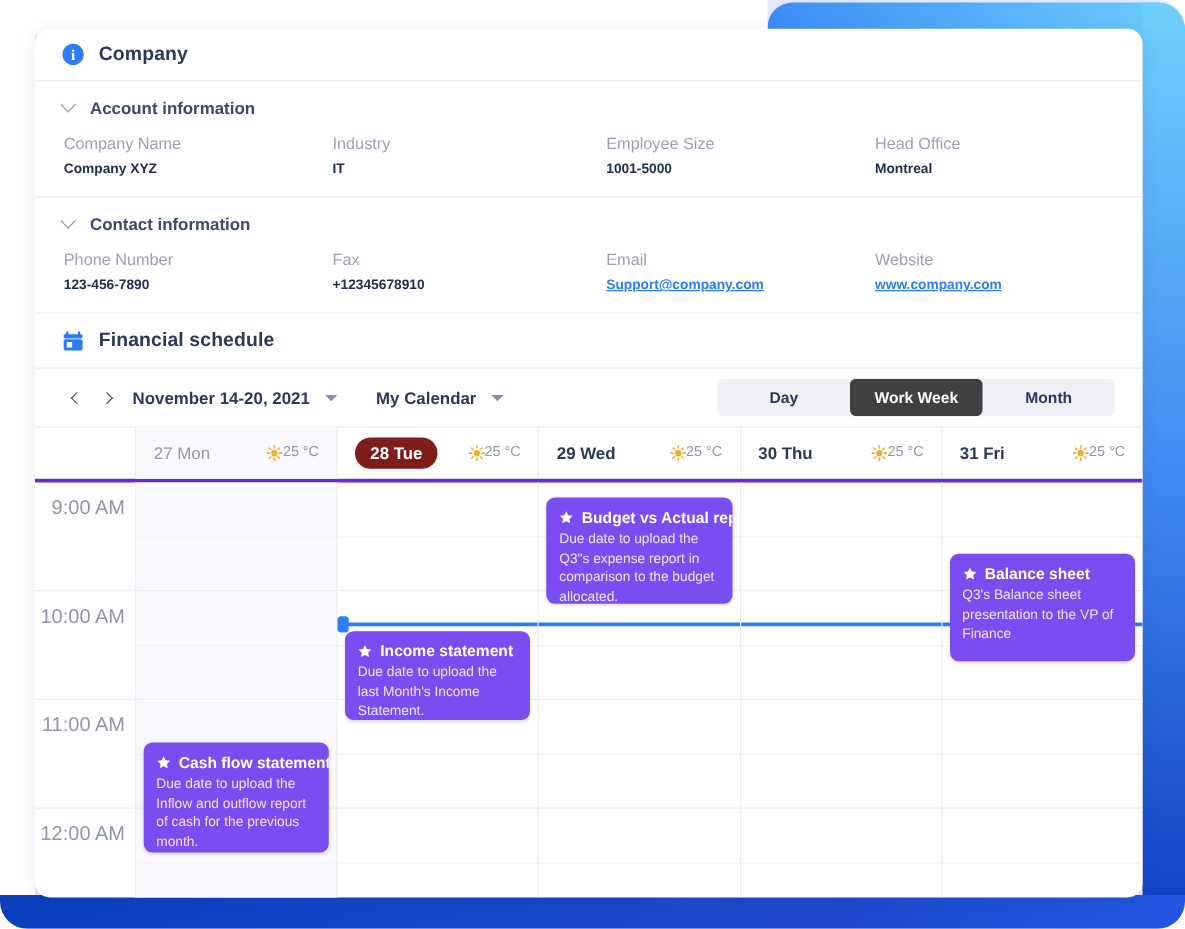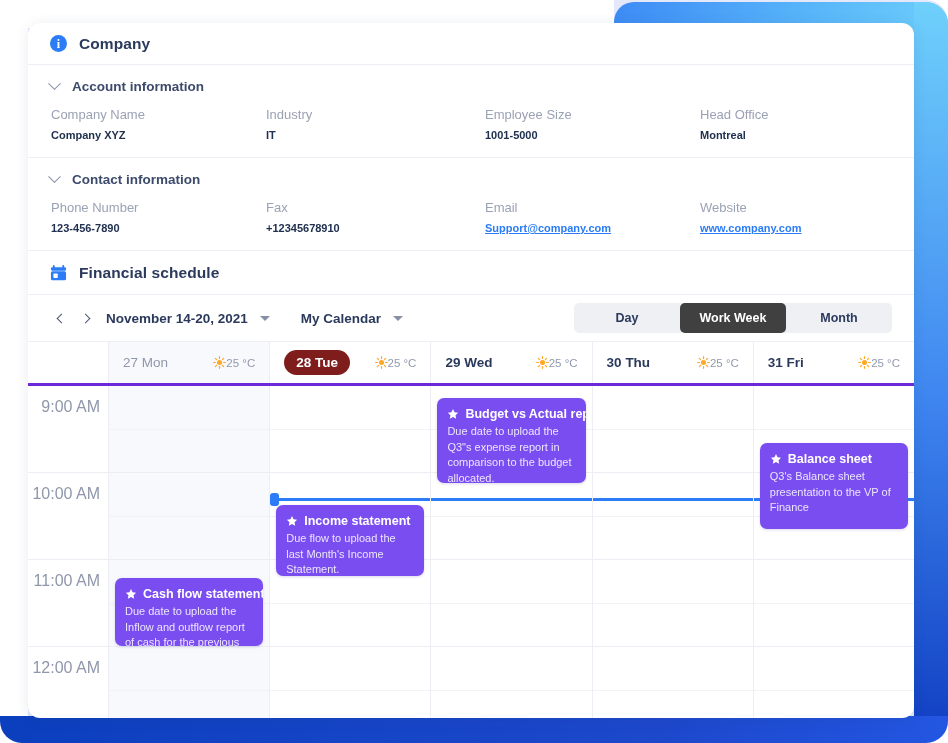--- a/index.html
+++ b/index.html
@@ -127,21 +127,21 @@
     flex: 1; display: flex; align-items: center; padding: 0 14px;
     border-left: 1px solid #eceef4; gap: 6px;
   }
   .daycol-head.tinted { background: #f8f9fc; }
   .dayname { font-size: 13.5px; font-weight: bold; color: #2b3a5c; }
   .dayname.muted { color: #8e97ab; font-weight: normal; }
   .dayname.pill {
     background: #7f1d1d; color: #fff; border-radius: 14px; padding: 5px 12px;
     font-weight: bold; font-size: 13.5px;
   }
-  .weather { margin-left: auto; display: flex; align-items: center; gap: 0; }
+  .weather { margin-left: auto; display: flex; align-items: flex-start; gap: 0; }
   .sun { width: 13px; height: 13px; display: block; }
   .temp { font-size: 11.5px; color: #9099ad; }
 
   .cal-grid { display: flex; height: 348px; position: relative; }
   .timecol { width: 80px; flex: none; position: relative; }
   .timeslot {
     height: 87px; border-bottom: 1px solid #eceef4; position: relative;
   }
   .timelabel {
     position: absolute; left: 0; top: 12px; width: 72px; text-align: right;
@@ -400,21 +400,21 @@
         <div class="daycol tinted">
           <div class="hcell"></div>
           <div class="hcell major"></div>
           <div class="hcell"></div>
           <div class="hcell major"></div>
           <div class="hcell"></div>
           <div class="hcell major"></div>
           <div class="hcell"></div>
           <div class="hcell"></div>
 
-          <div class="event" style="top:192px;height:68px;">
+          <div class="event" style="top:208px;height:88px;">
             <div class="ev-title">
               <svg class="star" viewBox="0 0 16 16">
                 <path d="M8 1.2l2.1 4.3 4.7.7-3.4 3.3.8 4.7L8 11.9 3.8 14.2l.8-4.7L1.2 6.2l4.7-.7z" fill="#ffffff"></path>
               </svg>
               <span>Cash flow statement</span>
             </div>
             <div class="ev-desc">Due date to upload the Inflow and outflow report of cash for the previous month.</div>
           </div>
         </div>
 
@@ -431,21 +431,21 @@
           <div class="nowdot" style="left:0px;top:107px;"></div>
           <div class="nowline" style="left:8px;right:-880px;top:112px;"></div>
 
           <div class="event" style="top:119px;height:71px;">
             <div class="ev-title">
               <svg class="star" viewBox="0 0 16 16">
                 <path d="M8 1.2l2.1 4.3 4.7.7-3.4 3.3.8 4.7L8 11.9 3.8 14.2l.8-4.7L1.2 6.2l4.7-.7z" fill="#ffffff"></path>
               </svg>
               <span>Income statement</span>
             </div>
-            <div class="ev-desc">Due flow to upload the last Month's Income Statement.</div>
+            <div class="ev-desc">Due date to upload the last Month's Income Statement.</div>
           </div>
         </div>
 
         <div class="daycol">
           <div class="hcell"></div>
           <div class="hcell major"></div>
           <div class="hcell"></div>
           <div class="hcell major"></div>
           <div class="hcell"></div>
           <div class="hcell major"></div>

